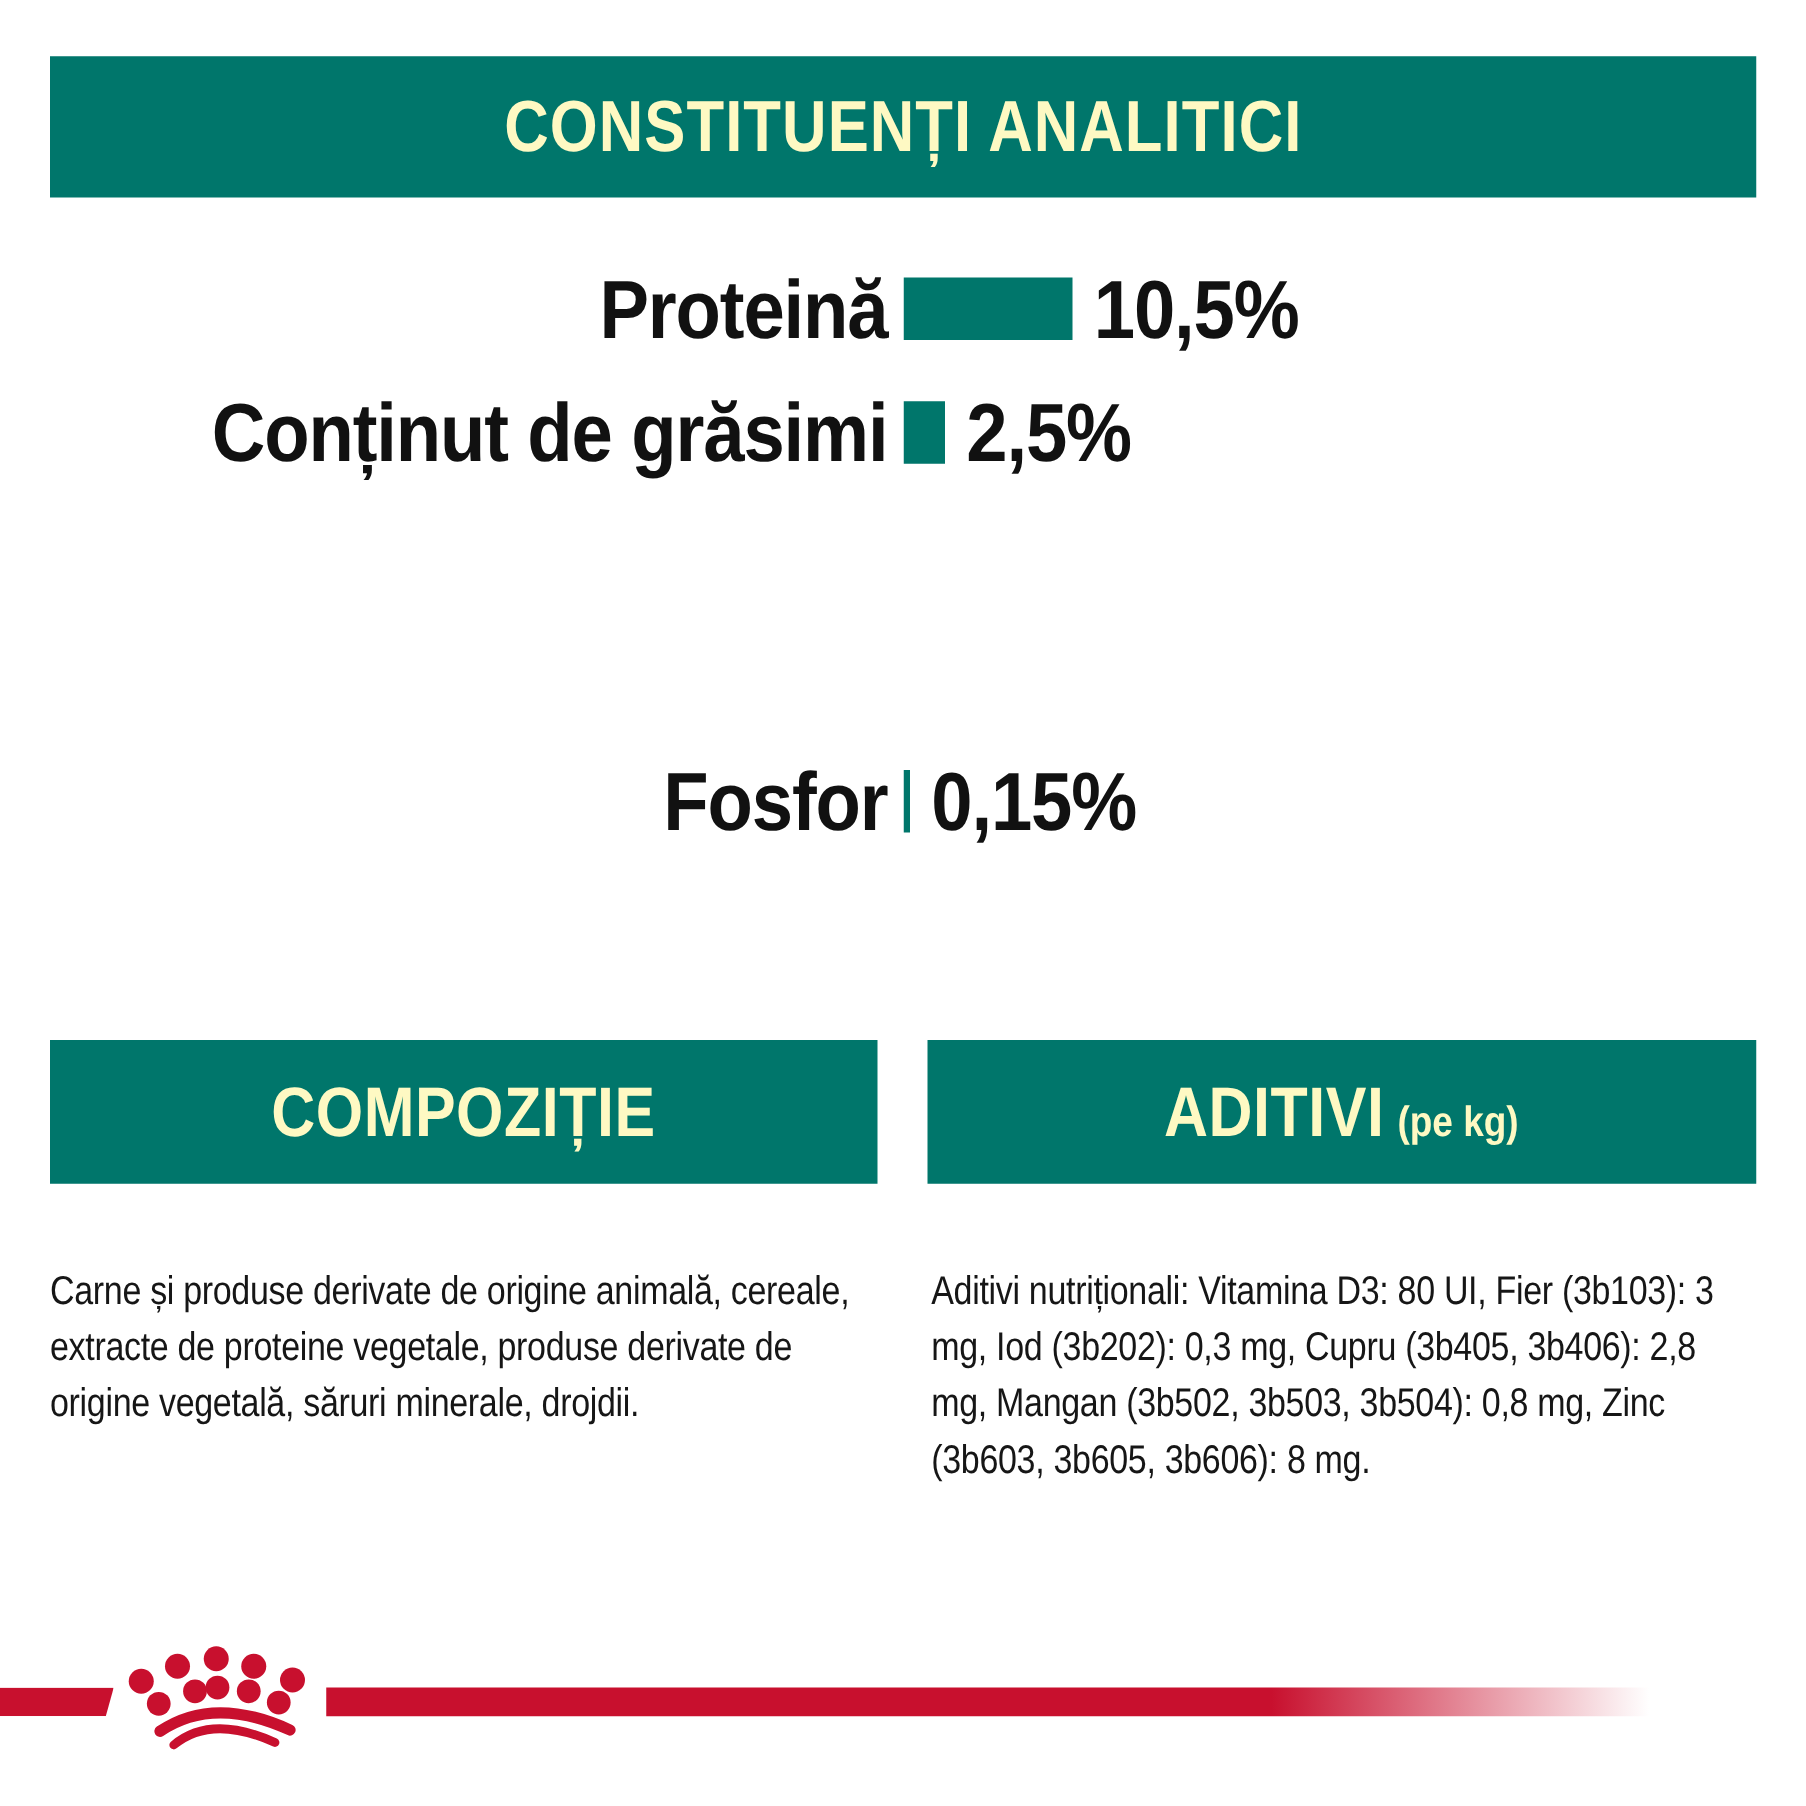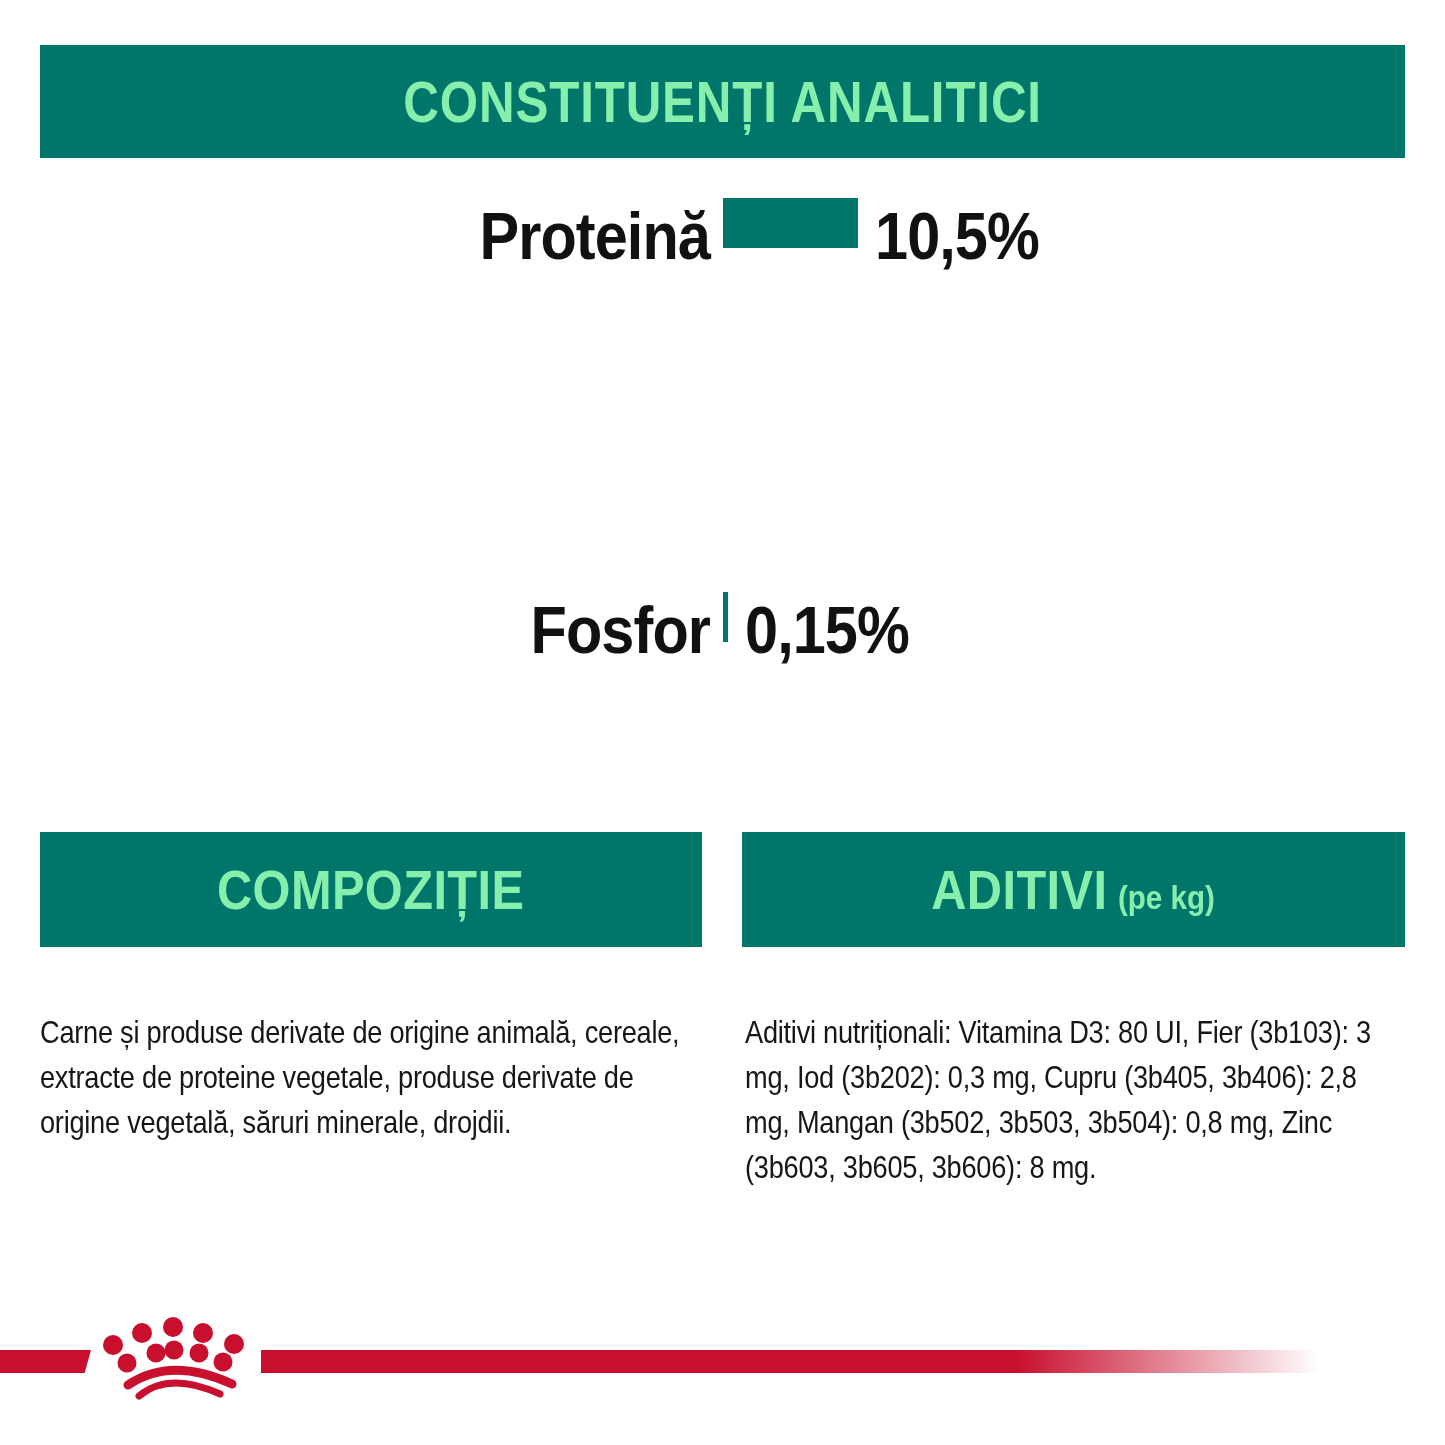--- a/index.html
+++ b/index.html
@@ -9,37 +9,37 @@
     background:#ffffff;
     font-family:"Liberation Sans", sans-serif;
     color:#111;
     overflow:hidden;
   }
   
   .banner{
     position:absolute;
     background:#00766B;
     display:flex;align-items:center;justify-content:center;
-    color:#86efac;
+    color:#fef9c3;
   }
   .banner-top{left:40px;top:45px;width:1365px;height:113px;}
   .banner-top .banner-text{
     font-size:58px;font-weight:bold;letter-spacing:1px;
     transform:scaleX(0.85);transform-origin:center center;white-space:nowrap;
   }
   .banner-left{left:40px;top:832px;width:662px;height:115px;}
   .banner-right{left:742px;top:832px;width:663px;height:115px;}
   .banner-sub{display:flex;align-items:baseline;justify-content:center;
     transform:scaleX(0.87);transform-origin:center center;white-space:nowrap;}
   .banner-sub .big{font-size:56px;font-weight:bold;letter-spacing:0.5px;}
   .banner-sub .small{font-size:34px;font-weight:bold;margin-left:12px;}
   
   .chart-row{
     position:absolute;left:40px;height:98px;
-    display:flex;align-items:flex-start;
+    display:flex;align-items:center;
   }
   .row-label{
     width:670px;text-align:right;
     font-size:66px;font-weight:bold;letter-spacing:-1px;
     transform:scaleX(0.9);transform-origin:right center;
     white-space:nowrap;color:#111;
   }
   .bar{
     height:50px;margin-left:13px;background:#00766B;flex:0 0 auto;
   }
@@ -75,20 +75,25 @@
 
   <div class="banner banner-top">
     <span class="banner-text">CONSTITUENȚI ANALITICI</span>
   </div>
 
   <div class="chart-row" style="top:198px">
     <span class="row-label">Proteină</span>
     <span class="bar" style="width: 135px; background: rgb(0, 118, 107);"></span>
     <span class="row-value">10,5%</span>
   </div>
+  <div class="chart-row" style="top:297px">
+    <span class="row-label">Conținut de grăsimi</span>
+    <span class="bar" style="width: 33px; background: rgb(0, 118, 107);"></span>
+    <span class="row-value">2,5%</span>
+  </div>
   <div class="chart-row" style="top:592px">
     <span class="row-label">Fosfor</span>
     <span class="bar" style="width: 5px; background: rgb(0, 118, 107);"></span>
     <span class="row-value">0,15%</span>
   </div>
 
   <div class="banner banner-left">
     <span class="banner-sub">
       <span class="big">COMPOZIȚIE</span>
     </span>

